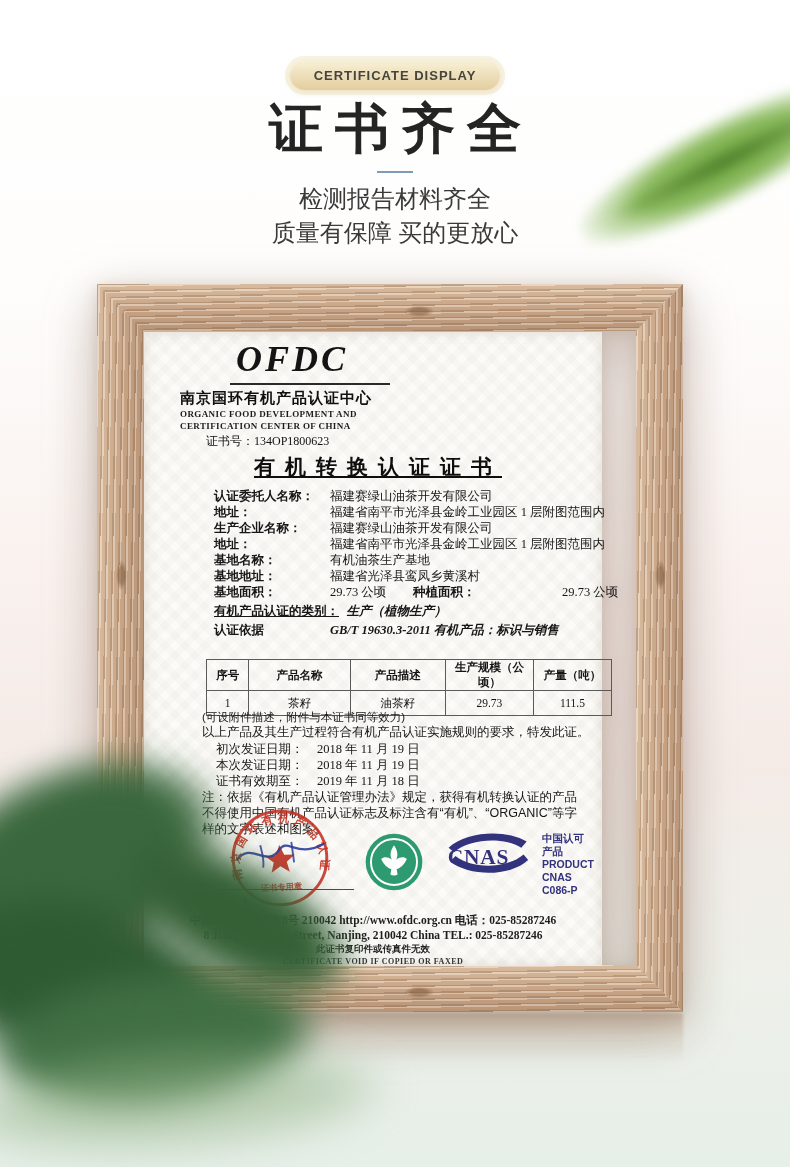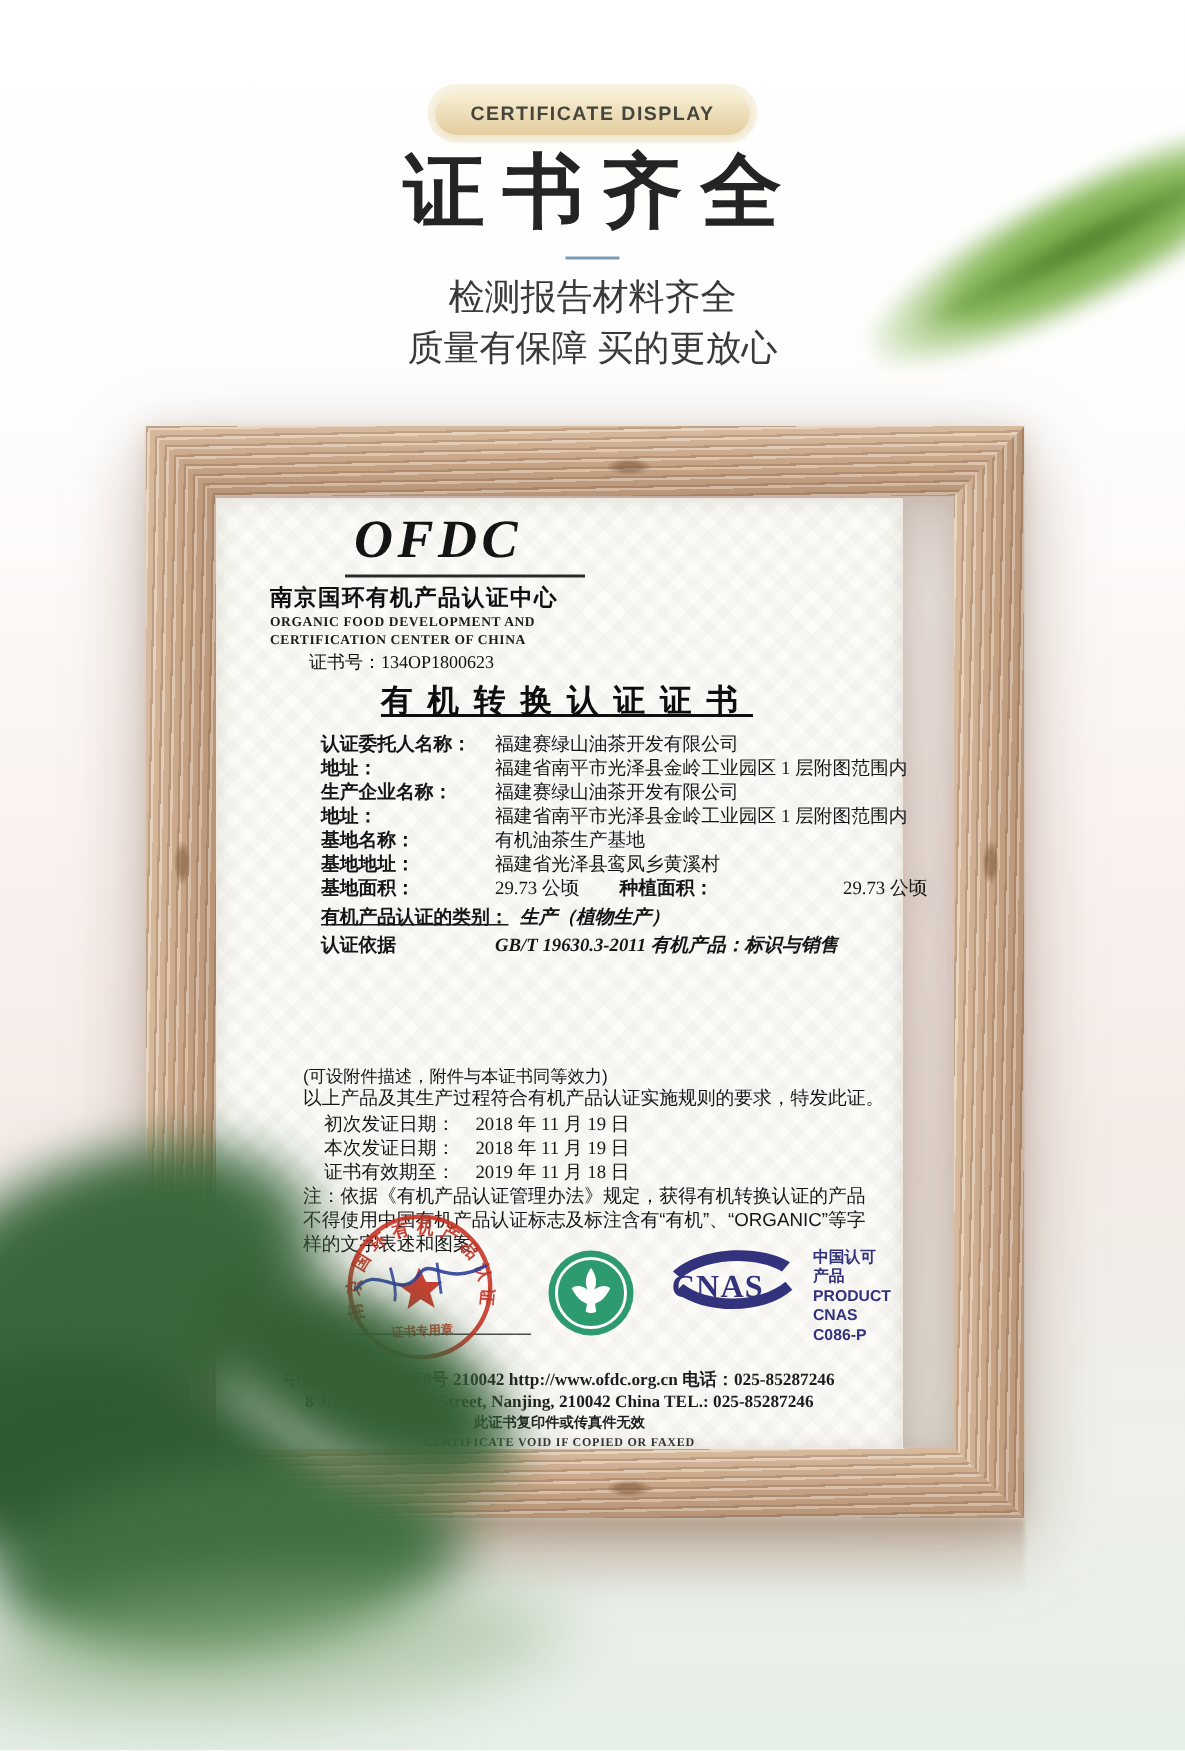--- a/index.html
+++ b/index.html
@@ -185,20 +185,38 @@
         <span class="cat-val">生产（植物生产）</span>
       </div>
 
       <div class="abs c-basis">
         <span class="flabel">认证依据</span>
         <span class="basis-lines">
           <div>GB/T 19630.3-2011 有机产品：标识与销售</div>
         </span>
       </div>
 
+      <table class="abs c-table">
+        <tbody>
+            <tr>
+          <th style="width:42px">序号</th>
+          <th style="width:102px">产品名称</th>
+          <th style="width:96px">产品描述</th>
+          <th style="width:88px">生产规模（公顷）</th>
+          <th style="width:78px">产量（吨）</th>
+        </tr>
+        <tr>
+          <td>1</td>
+          <td>茶籽</td>
+          <td>油茶籽</td>
+          <td>29.73</td>
+          <td>111.5</td>
+        </tr>
+      </tbody>
+        </table>
 
       <div class="abs c-note1">(可设附件描述，附件与本证书同等效力)</div>
       <div class="abs c-note2">以上产品及其生产过程符合有机产品认证实施规则的要求，特发此证。</div>
 
       <div class="abs c-dates">
         <div class="drow">
           <span class="dlabel">初次发证日期：</span>
           <span class="dvalue">2018 年 11 月 19 日</span>
         </div>
         <div class="drow">

